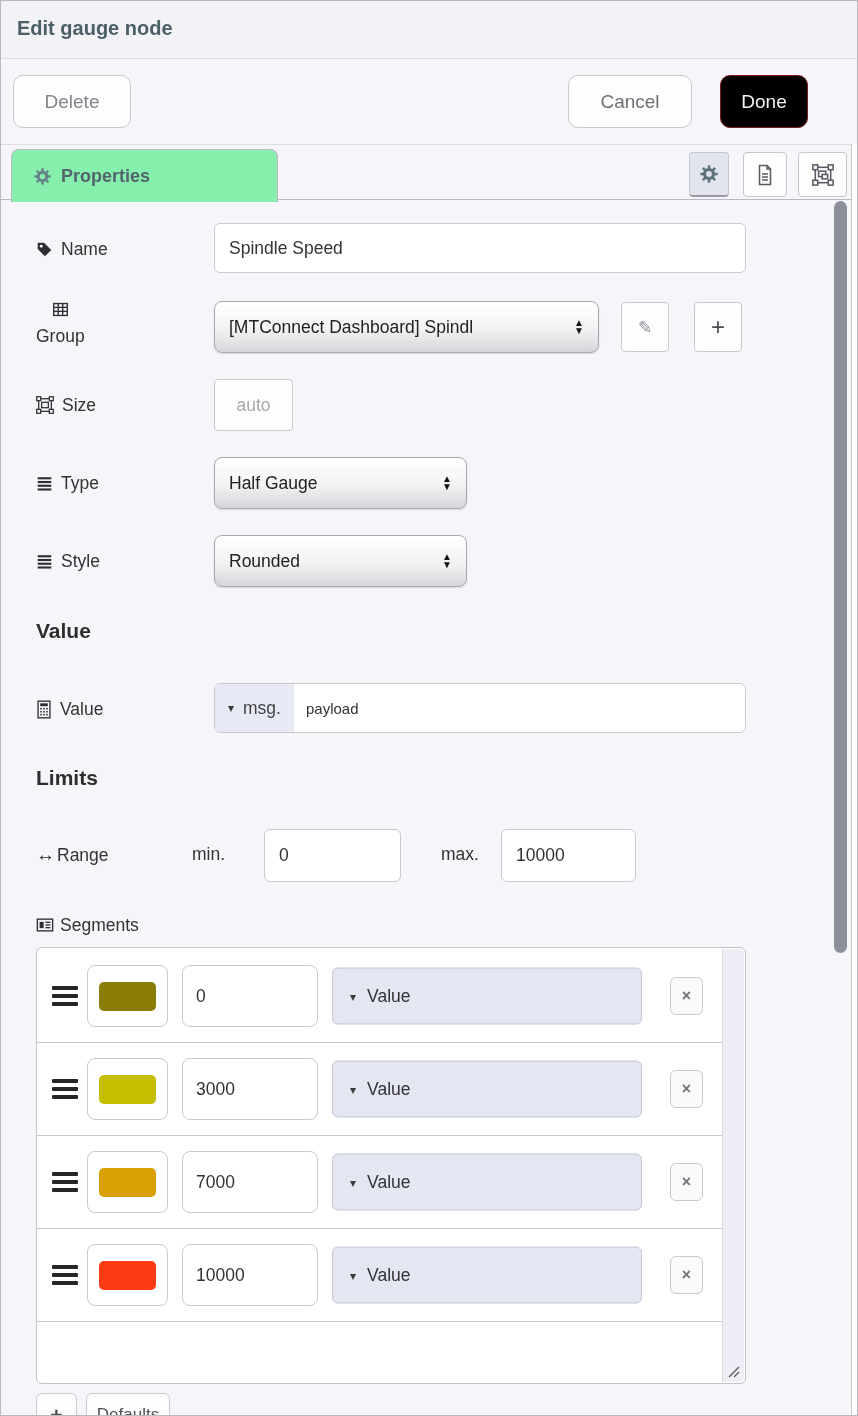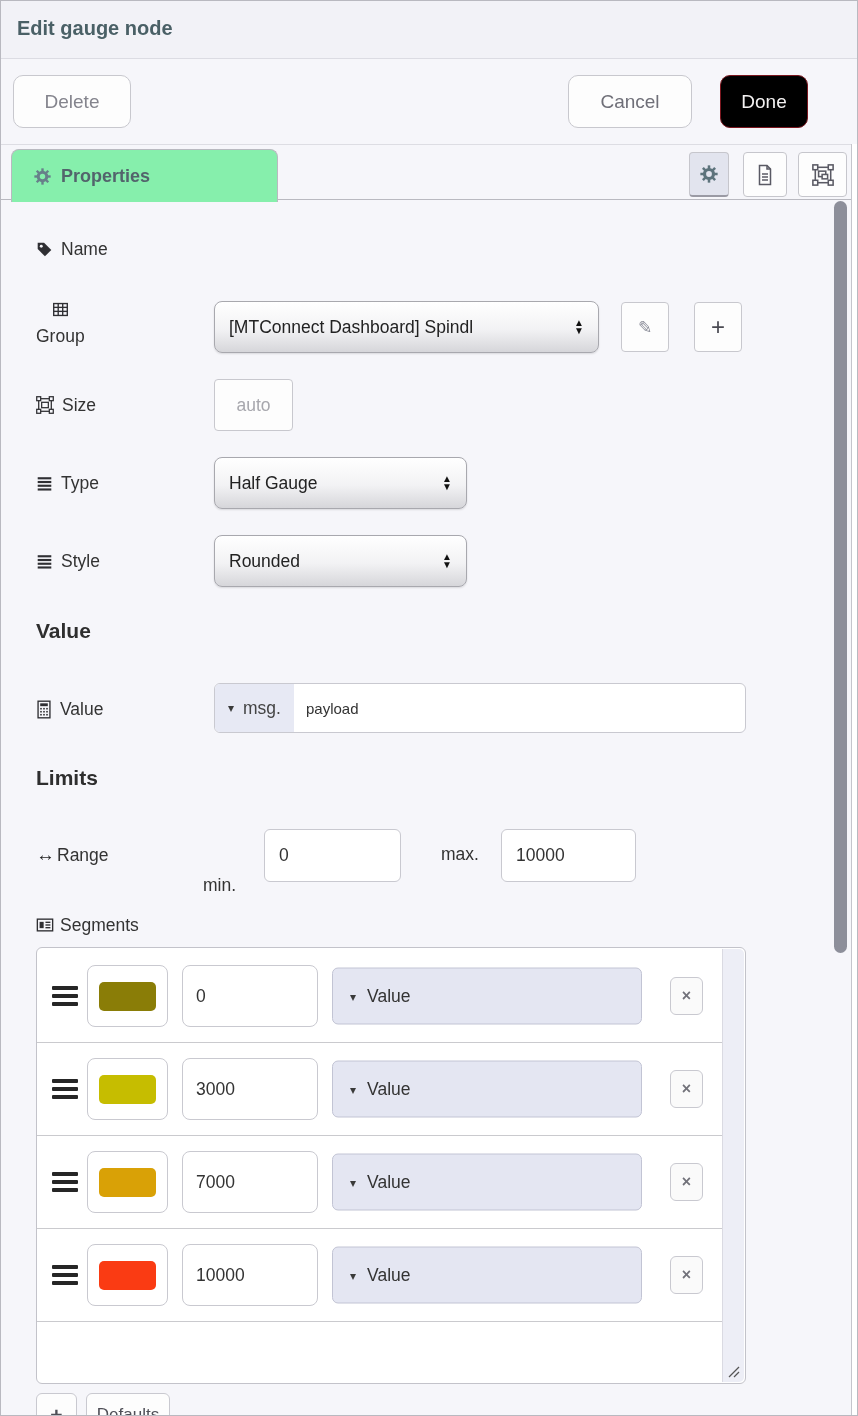--- a/index.html
+++ b/index.html
@@ -142,20 +142,21 @@
 
   <div class="field-label" style="top:222px;">
     <span>
       <svg width="17" height="17" viewBox="0 0 20 20">
         <path d="M2 2 h7.5 L18 10.5 L10.5 18 L2 9.5 Z" fill="#2f2f33"></path>
         <circle cx="6.2" cy="6.2" r="1.7" fill="#f6f6fa"></circle>
       </svg>
     </span>
     <span>Name</span>
   </div>
+  <input class="t-input" style="left: 213px; top: 222px; width: 532px; height: 50px;" value="Spindle Speed">
 
   <div class="field-label" style="top:300px;flex-direction:column;">
     <span>
       <svg width="17" height="17" viewBox="0 0 20 20" fill="none" stroke="#2f2f33" stroke-width="1.6">
         <rect x="2" y="3" width="16" height="14"></rect>
         <line x1="2" y1="7.5" x2="18" y2="7.5"></line>
         <line x1="2" y1="12.2" x2="18" y2="12.2"></line>
         <line x1="7.3" y1="3" x2="7.3" y2="17"></line>
         <line x1="12.6" y1="3" x2="12.6" y2="17"></line>
       </svg>
@@ -256,21 +257,21 @@
       <span>msg.</span>
     </div>
     <input class="typed-val" value="payload" style="">
   </div>
 
   <div class="heading" style="top:765px;">Limits</div>
   <div class="field-label" style="top:828px; gap:2px;">
     <span style="font-size:19px; color:#222;">↔</span>
     <span>Range</span>
   </div>
-  <span class="minmax-label" style="left:202px; top:843px;margin-top:31px;">min.</span>
+  <span class="minmax-label" style="left:191px; top:843px;">min.</span>
   <input class="t-input" style="left: 263px; top: 828px; width: 137px; height: 53px;" value="0">
   <span class="minmax-label" style="left:440px; top:843px;">max.</span>
   <input class="t-input" style="left: 500px; top: 828px; width: 135px; height: 53px;" value="10000">
 
   <div class="field-label" style="top:898px; gap:6px;">
     <span>
       <svg width="18" height="18" viewBox="0 0 20 20" fill="none" stroke="#2f2f33" stroke-width="1.5">
         <rect x="1.5" y="3.5" width="17" height="13"></rect>
         <rect x="4" y="6.5" width="4.5" height="7" fill="#2f2f33" stroke="none"></rect>
         <line x1="10.5" y1="7" x2="16" y2="7"></line>

